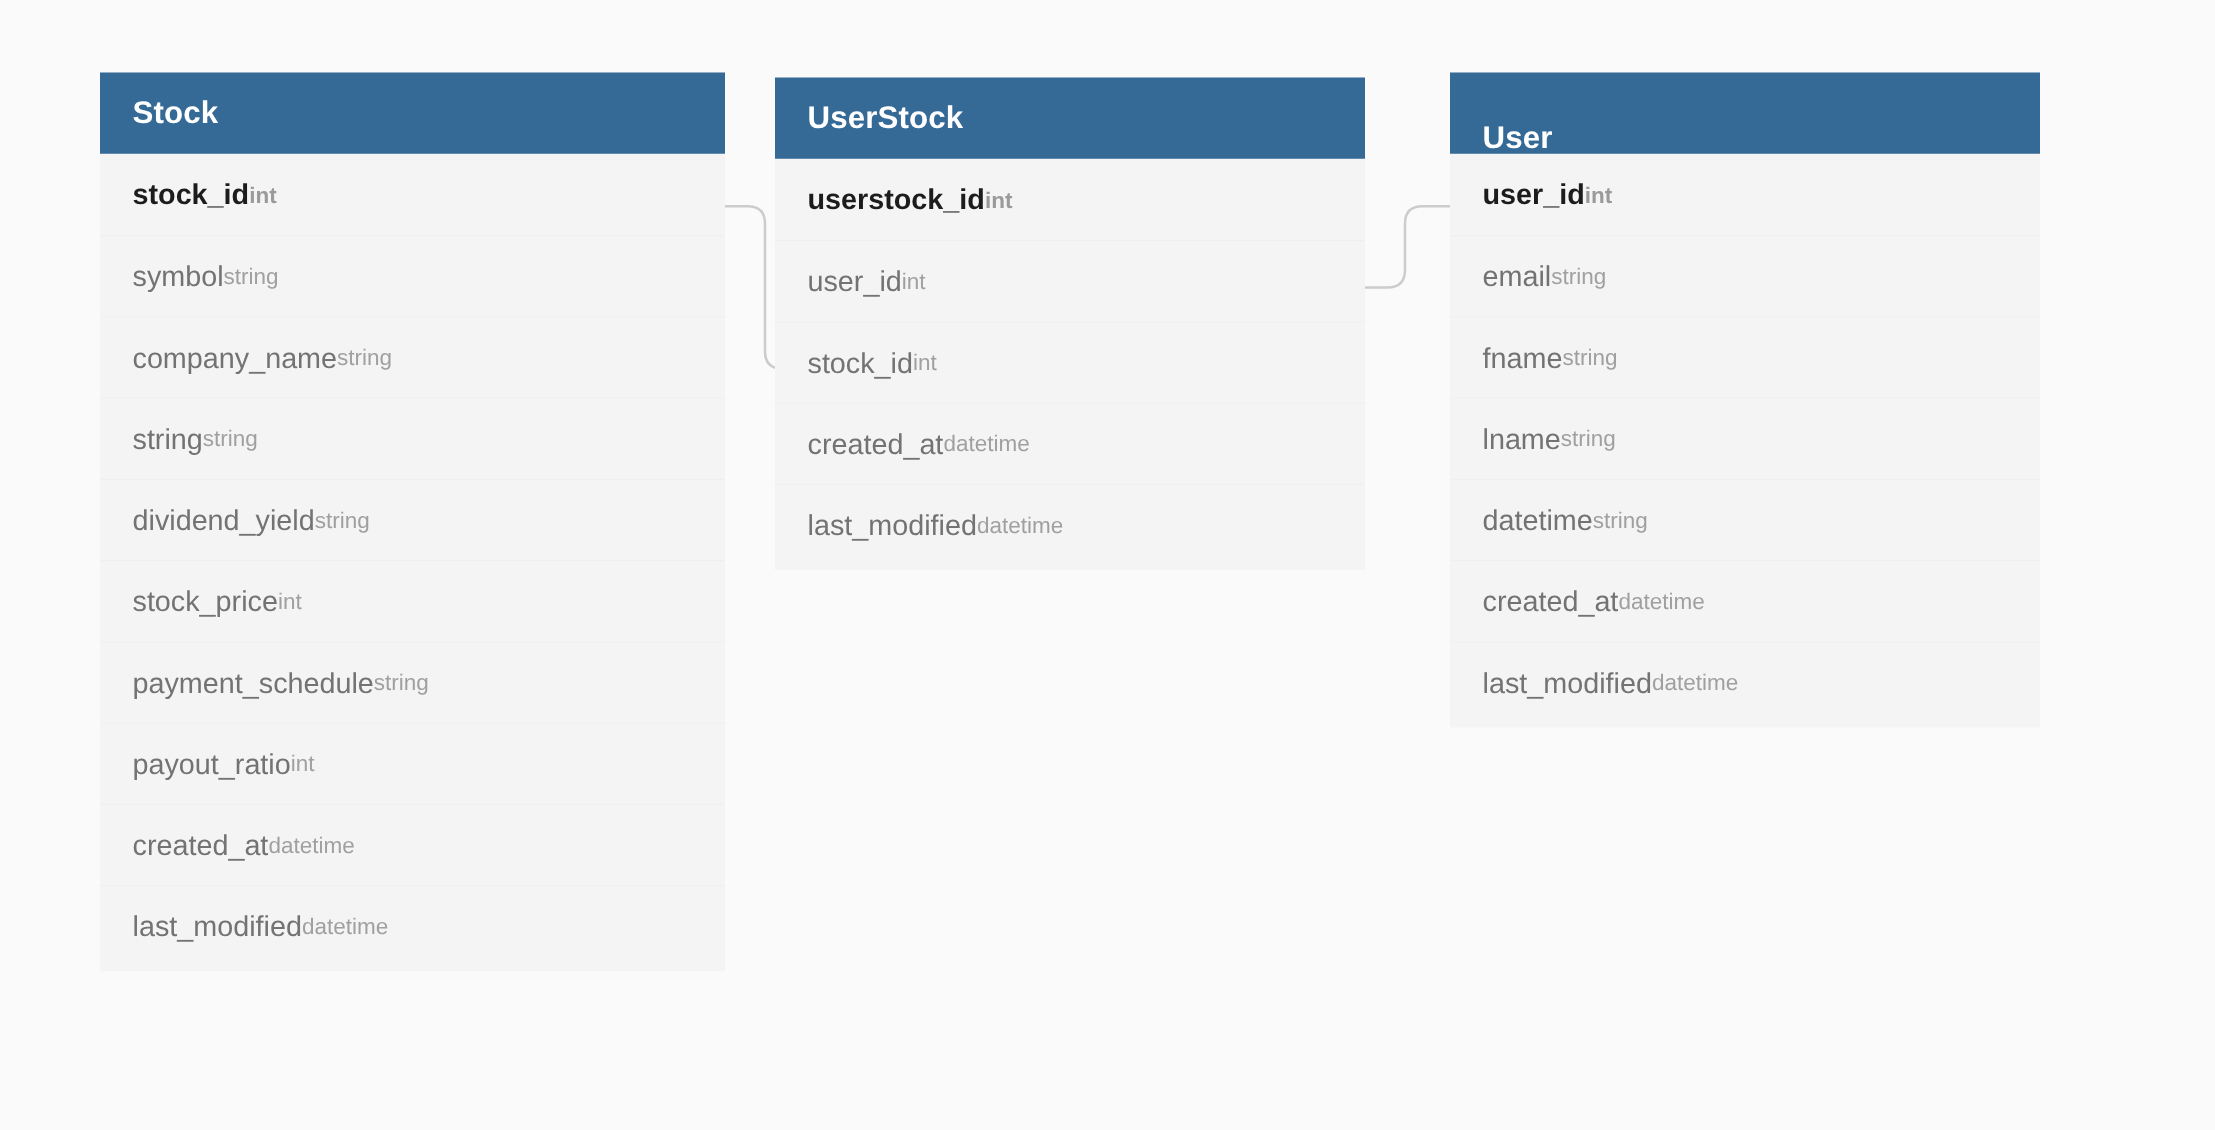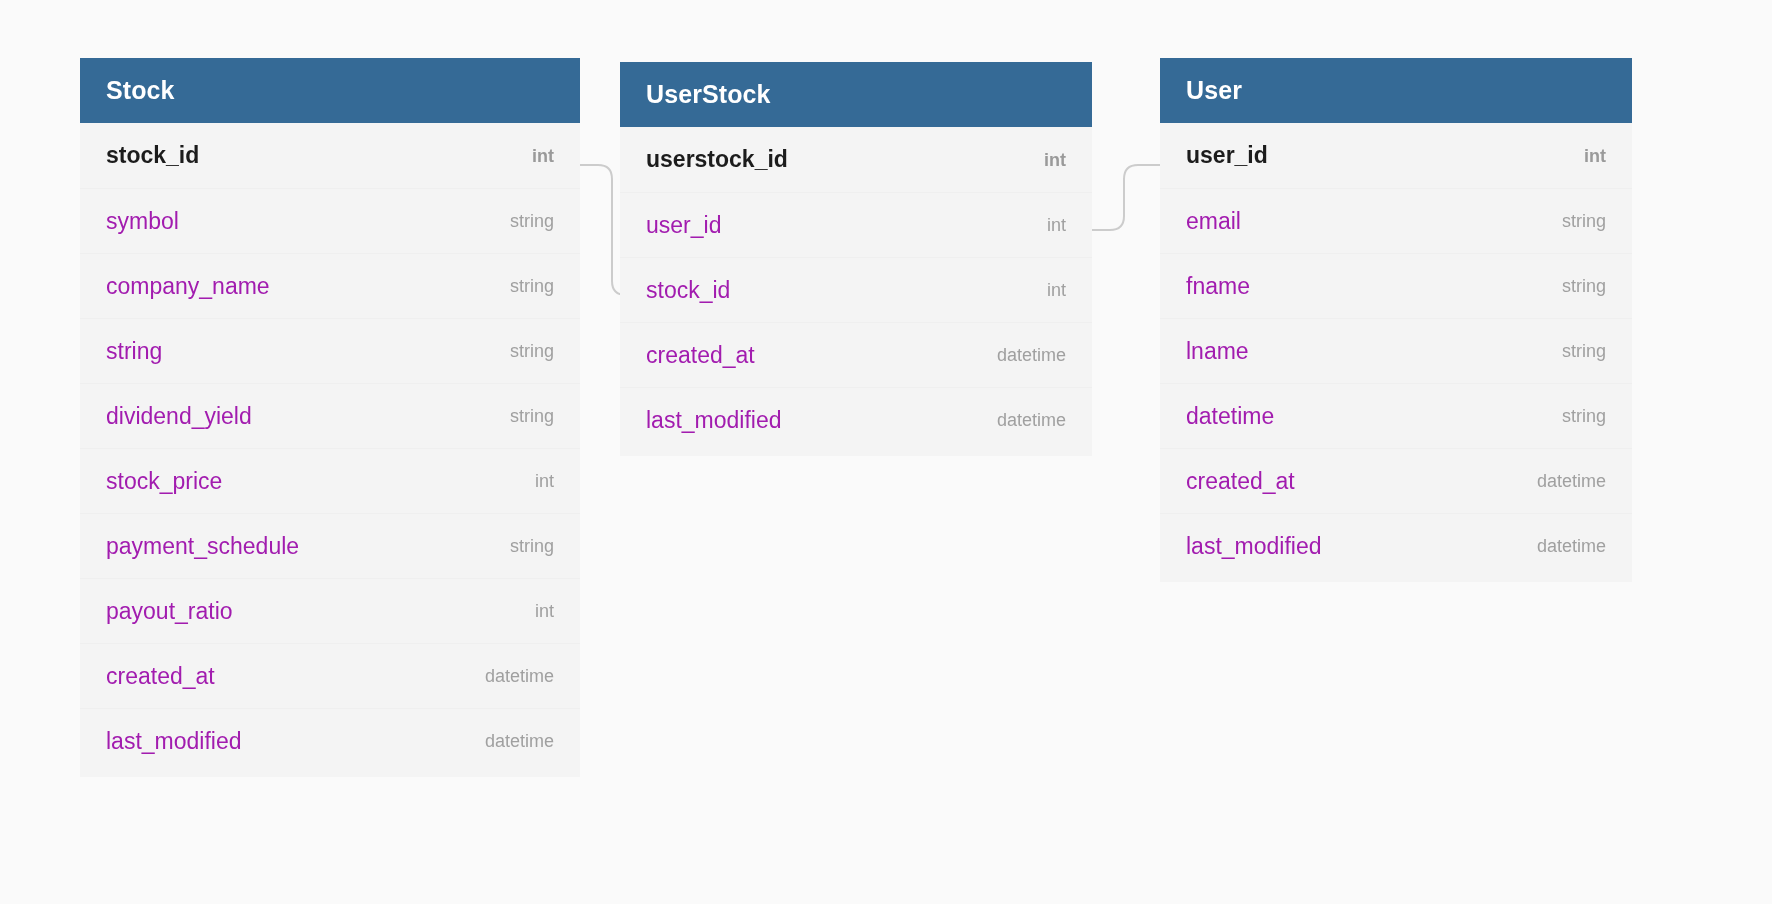--- a/index.html
+++ b/index.html
@@ -58,29 +58,29 @@
   .entity-body {
     display: flex;
     flex-direction: column;
     padding-bottom: 4px;
   }
 
   .field-row {
     height: 65px;
     display: flex;
     align-items: center;
-    justify-content: space-between;
+    justify-content: flex-start;
     padding: 0 26px 0 26px;
     border-top: 1px solid #efefef;
   }
   .field-row:first-child { border-top: none; }
 
   .field-name {
     font-size: 23px;
-    color: #a21caf;
+    color: #737373;
     line-height: 1;
     white-space: nowrap;
   }
 
   .field-type {
     font-size: 18px;
     color: #a0a0a0;
     line-height: 1;
     white-space: nowrap;
     text-align: right;
@@ -173,21 +173,21 @@
           <span class="field-name">created_at</span>
           <span class="field-type">datetime</span>
         </div>
         <div class="field-row">
           <span class="field-name">last_modified</span>
           <span class="field-type">datetime</span>
         </div>
       </div>
     </div>
     <div class="entity" style="left: 1160px; top: 58px; width: 472px; background: rgb(244, 244, 244);">
-      <div class="entity-header" style="background: rgb(53, 106, 150);">
+      <div class="entity-header" style="background: rgb(53, 106, 150); align-items: flex-end;">
         <span class="entity-title" style="color: rgb(255, 255, 255);">User</span>
       </div>
       <div class="entity-body">
         <div class="field-row is-key">
           <span class="field-name">user_id</span>
           <span class="field-type">int</span>
         </div>
         <div class="field-row">
           <span class="field-name">email</span>
           <span class="field-type">string</span>

